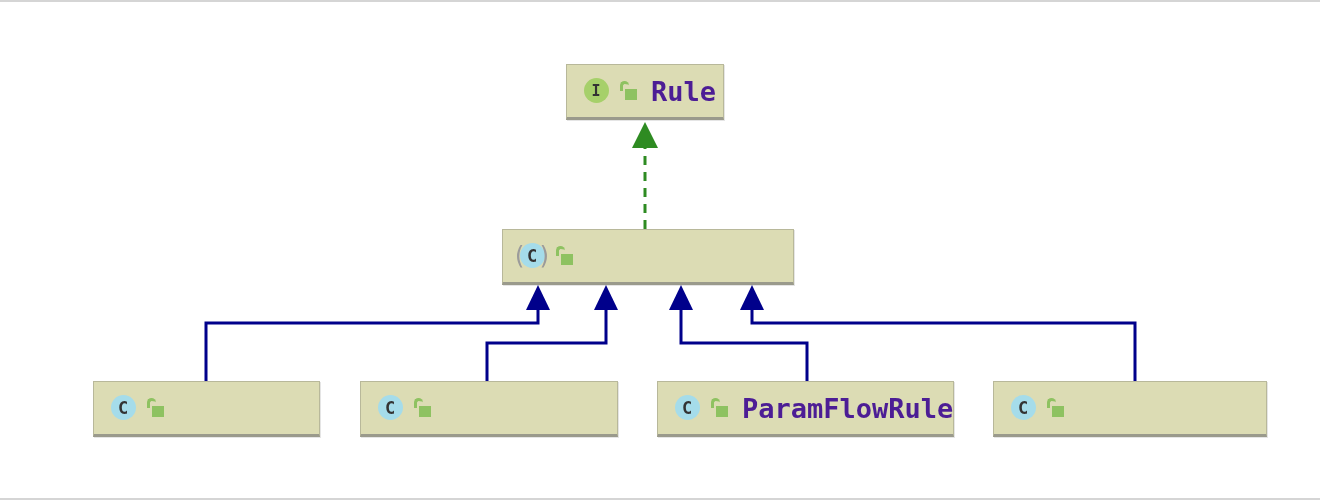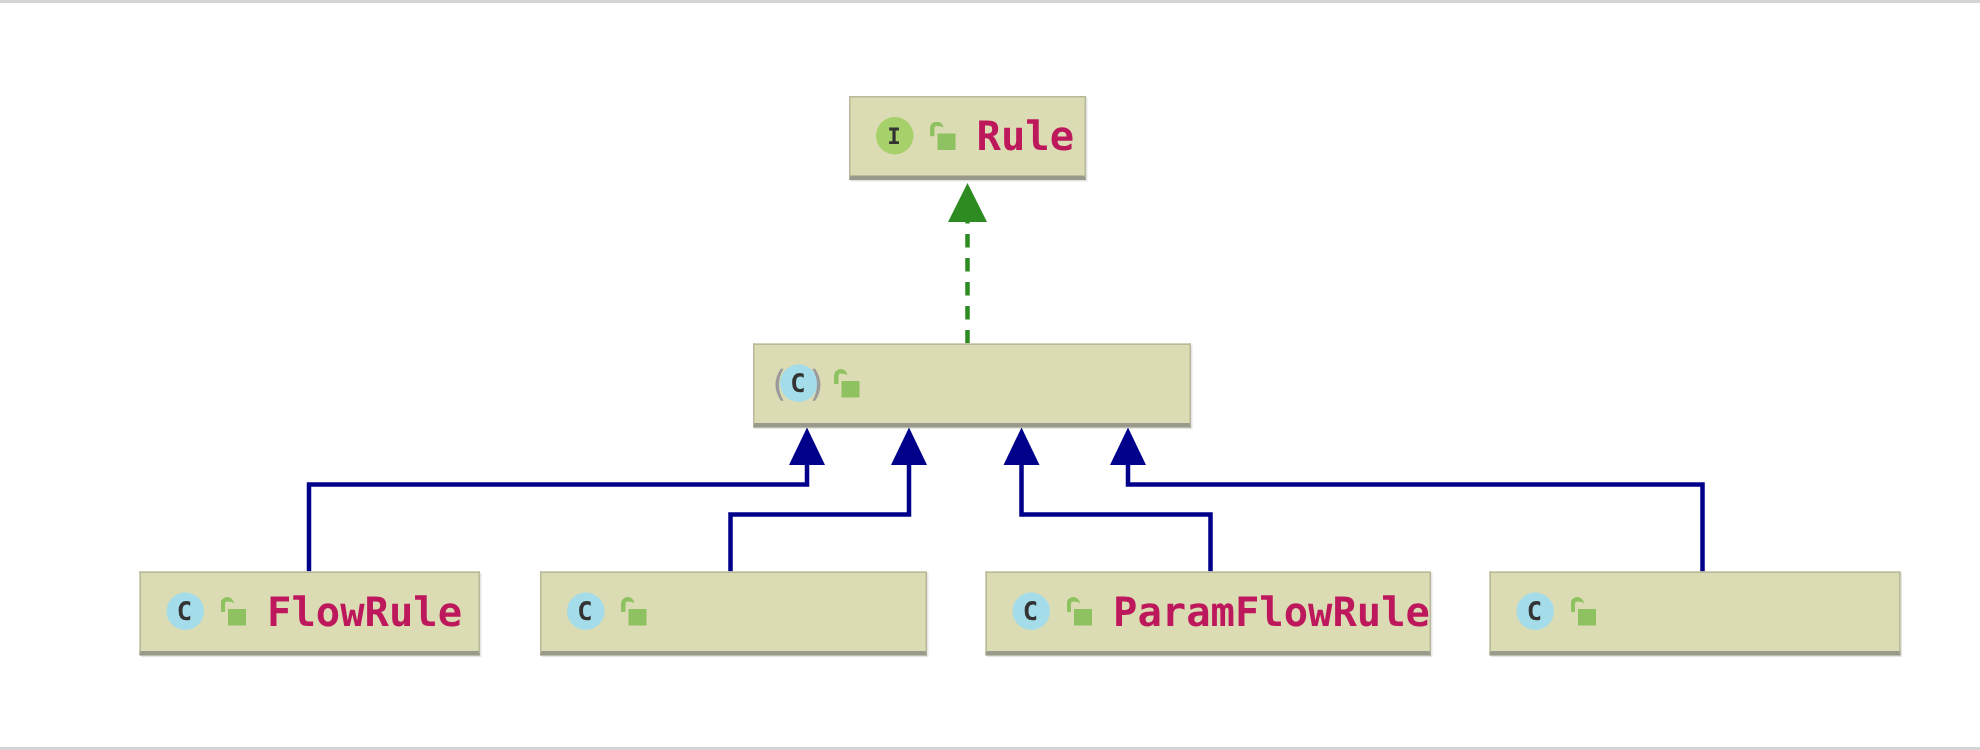--- a/index.html
+++ b/index.html
@@ -48,21 +48,21 @@
     border-bottom: 3px solid #9a9a8c;
     display: flex;
     align-items: center;
     padding: 0 14px;
     box-shadow: 1px 1px 0 rgba(0,0,0,0.10);
   }
   .uml-node .node-label {
     font-family: "DejaVu Sans Mono", monospace;
     font-size: 27px;
     font-weight: 700;
-    color: #be185d;
+    color: #4c1d95;
     letter-spacing: 0px;
     white-space: nowrap;
     margin-left: 14px;
   }
 
   
   .stereotype {
     position: relative;
     width: 30px;
     height: 30px;
@@ -195,21 +195,20 @@
 
   <div class="uml-node" style="left:93px; top:381px; width:227px; height:56px;">
     <span class="stereotype klass">
       <span class="disc"></span>
       <span class="glyph">C</span>
     </span>
     <span class="padlock">
       <span class="shackle"></span>
       <span class="body"></span>
     </span>
-    <span class="node-label">FlowRule</span>
   </div>
 
   <div class="uml-node" style="left:360px; top:381px; width:258px; height:56px;">
     <span class="stereotype klass">
       <span class="disc"></span>
       <span class="glyph">C</span>
     </span>
     <span class="padlock">
       <span class="shackle"></span>
       <span class="body"></span>

